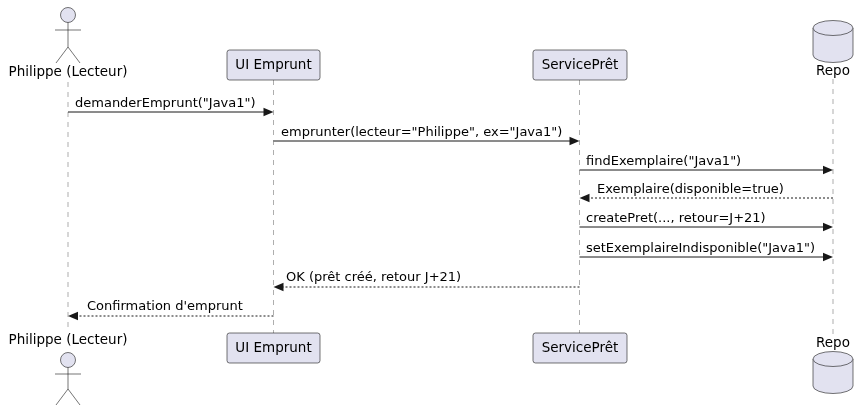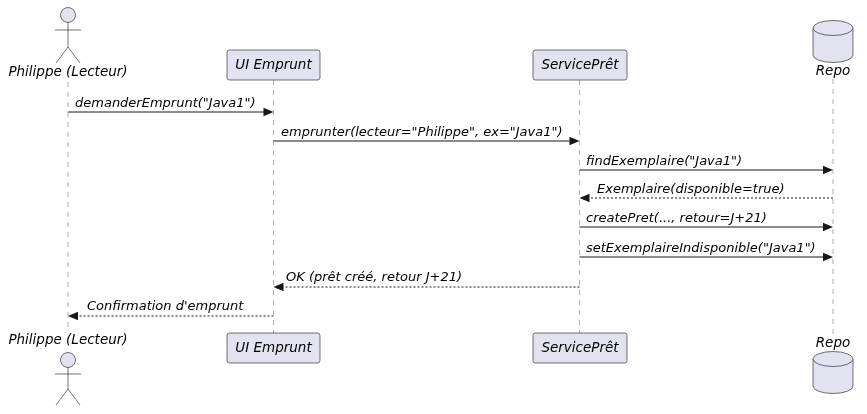--- a/index.html
+++ b/index.html
@@ -1,16 +1,16 @@
 <!DOCTYPE html>
 <html><head>
 <meta charset="utf-8">
 <style>
   html, body { margin: 0; padding: 0; background: #ffffff; }
-  .stage { position: relative; width: 867px; height: 414px; background: #ffffff; overflow: hidden; font-style: italic; }
+  .stage { position: relative; width: 867px; height: 414px; background: #ffffff; overflow: hidden; }
   svg { display: block; }
   text {
     font-family: "DejaVu Sans", "Liberation Sans", sans-serif;
     font-size: 13px;
     fill: #000000;
   }
   .pname { font-size: 13.5px; }
   .shape { fill: #E2E2F0; stroke: #181818; stroke-width: 0.6; }
   .stick { stroke: #181818; stroke-width: 0.6; fill: none; }
   .lifeline { stroke: #777777; stroke-width: 0.6; stroke-dasharray: 5 5; fill: none; }

